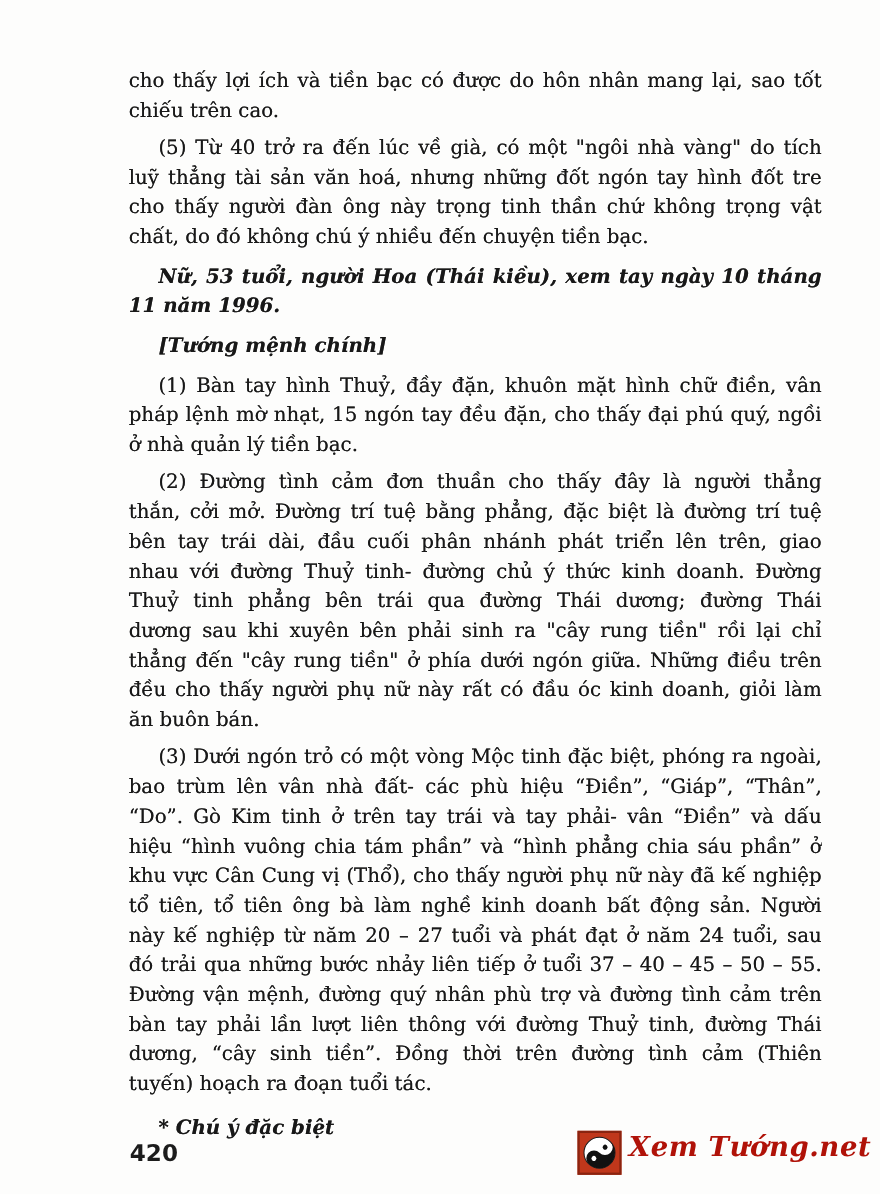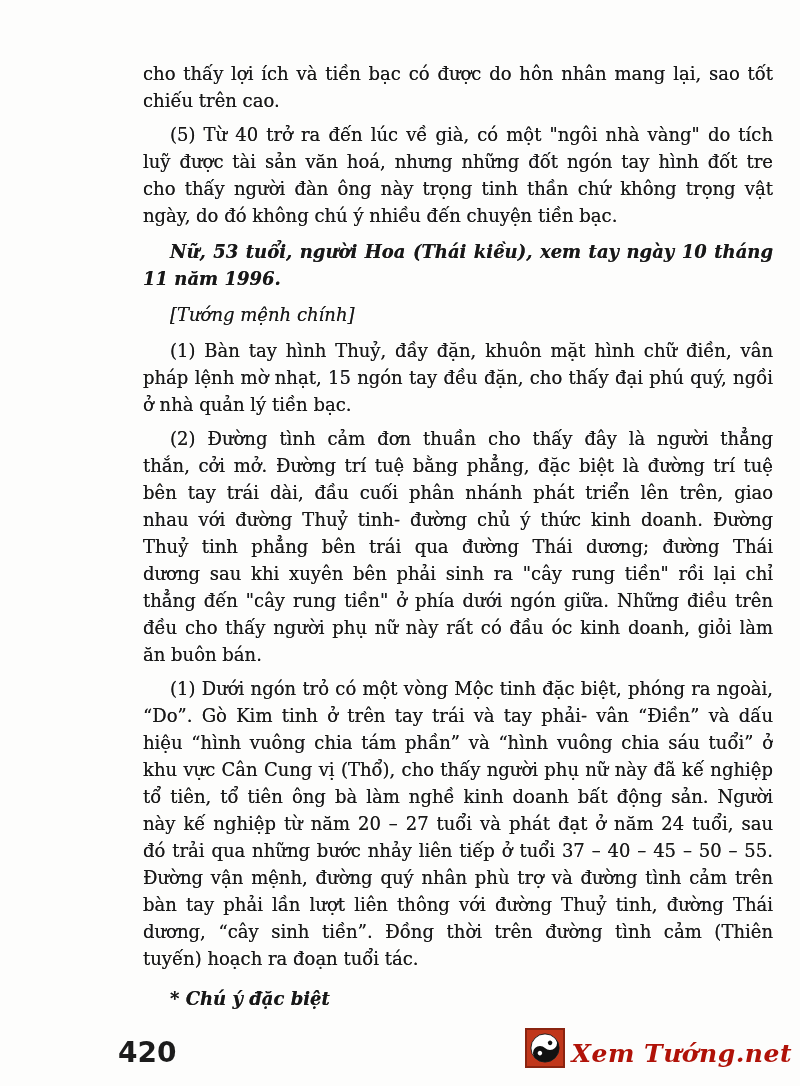--- a/index.html
+++ b/index.html
@@ -14,21 +14,20 @@
     background: #fdfdfc;
     overflow: hidden;
     font-family: "DejaVu Serif", "Liberation Serif", serif;
     color: #181818;
   }
   .text-block {
     position: absolute;
     left: 117px;
     top: 60px;
     width: 630px;
-    margin-left: 26px;
   }
   .par {
     font-size: 18px;
     line-height: 27px;
     margin: 0 0 7px 0;
     text-shadow: 0 0 0.5px rgba(20,20,20,0.75);
   }
   .par .line {
     text-align: justify;
     text-align-last: justify;
@@ -44,41 +43,42 @@
   }
   .par.heading {
     font-weight: bold;
     font-style: italic;
     margin-top: 9px;
     margin-bottom: 9px;
   }
   .par.subheading {
     font-style: italic;
     margin-bottom: 9px;
+    font-weight: bold;
   }
   .par.note {
     font-weight: bold;
     font-style: italic;
     margin-top: 13px;
   }
   .page-number {
     position: absolute;
     left: 118px;
     top: 1036px;
     font-family: "DejaVu Sans", "Liberation Sans", sans-serif;
     font-weight: bold;
-    font-size: 28px;
+    font-size: 21px;
     color: #1c1c1c;
   }
   .watermark {
     position: absolute;
     right: 8px;
     top: 1028px;
     display: flex;
-    align-items: flex-end;
+    align-items: flex-start;
     gap: 7px;
   }
   .yinyang-box {
     width: 40px;
     height: 40px;
     background: #c0371b;
     border: 2px solid #8a2410;
     box-sizing: border-box;
     display: flex;
     align-items: center;
@@ -105,23 +105,23 @@
 <div class="page">
 
   <div class="text-block">
 
   <div class="par body">
         <div class="line">cho thấy lợi ích và tiền bạc có được do hôn nhân mang lại, sao tốt</div>
         <div class="line last">chiếu trên cao.</div>
       </div>
       <div class="par body indent">
         <div class="line">(5) Từ 40 trở ra đến lúc về già, có một "ngôi nhà vàng" do tích</div>
-        <div class="line">luỹ được tài sản văn hoá, nhưng những đốt ngón tay hình đốt tre</div>
+        <div class="line">luỹ thẳng tài sản văn hoá, nhưng những đốt ngón tay hình đốt tre</div>
         <div class="line">cho thấy người đàn ông này trọng tinh thần chứ không trọng vật</div>
-        <div class="line last">ngày, do đó không chú ý nhiều đến chuyện tiền bạc.</div>
+        <div class="line last">chất, do đó không chú ý nhiều đến chuyện tiền bạc.</div>
       </div>
       <div class="par heading indent">
         <div class="line">Nữ, 53 tuổi, người Hoa (Thái kiều), xem tay ngày 10 tháng</div>
         <div class="line last">11 năm 1996.</div>
       </div>
       <div class="par subheading indent">
         <div class="line last">[Tướng mệnh chính]</div>
       </div>
       <div class="par body indent">
         <div class="line">(1) Bàn tay hình Thuỷ, đầy đặn, khuôn mặt hình chữ điền, vân</div>
@@ -133,23 +133,24 @@
         <div class="line">thắn, cởi mở. Đường trí tuệ bằng phẳng, đặc biệt là đường trí tuệ</div>
         <div class="line">bên tay trái dài, đầu cuối phân nhánh phát triển lên trên, giao</div>
         <div class="line">nhau với đường Thuỷ tinh- đường chủ ý thức kinh doanh. Đường</div>
         <div class="line">Thuỷ tinh phẳng bên trái qua đường Thái dương; đường Thái</div>
         <div class="line">dương sau khi xuyên bên phải sinh ra "cây rung tiền" rồi lại chỉ</div>
         <div class="line">thẳng đến "cây rung tiền" ở phía dưới ngón giữa. Những điều trên</div>
         <div class="line">đều cho thấy người phụ nữ này rất có đầu óc kinh doanh, giỏi làm</div>
         <div class="line last">ăn buôn bán.</div>
       </div>
       <div class="par body indent">
-        <div class="line">(1) Dưới ngón trỏ có một vòng Mộc tinh đặc biệt, phóng ra ngoài,</div>
+        <div class="line">(3) Dưới ngón trỏ có một vòng Mộc tinh đặc biệt, phóng ra ngoài,</div>
+        <div class="line">bao trùm lên vân nhà đất- các phù hiệu “Điền”, “Giáp”, “Thân”,</div>
         <div class="line">“Do”. Gò Kim tinh ở trên tay trái và tay phải- vân “Điền” và dấu</div>
-        <div class="line">hiệu “hình vuông chia tám phần” và “hình vuông chia sáu tuổi” ở</div>
+        <div class="line">hiệu “hình vuông chia tám phần” và “hình phẳng chia sáu phần” ở</div>
         <div class="line">khu vực Cân Cung vị (Thổ), cho thấy người phụ nữ này đã kế nghiệp</div>
         <div class="line">tổ tiên, tổ tiên ông bà làm nghề kinh doanh bất động sản. Người</div>
         <div class="line">này kế nghiệp từ năm 20 – 27 tuổi và phát đạt ở năm 24 tuổi, sau</div>
         <div class="line">đó trải qua những bước nhảy liên tiếp ở tuổi 37 – 40 – 45 – 50 – 55.</div>
         <div class="line">Đường vận mệnh, đường quý nhân phù trợ và đường tình cảm trên</div>
         <div class="line">bàn tay phải lần lượt liên thông với đường Thuỷ tinh, đường Thái</div>
         <div class="line">dương, “cây sinh tiền”. Đồng thời trên đường tình cảm (Thiên</div>
         <div class="line last">tuyến) hoạch ra đoạn tuổi tác.</div>
       </div>
       <div class="par note indent">

